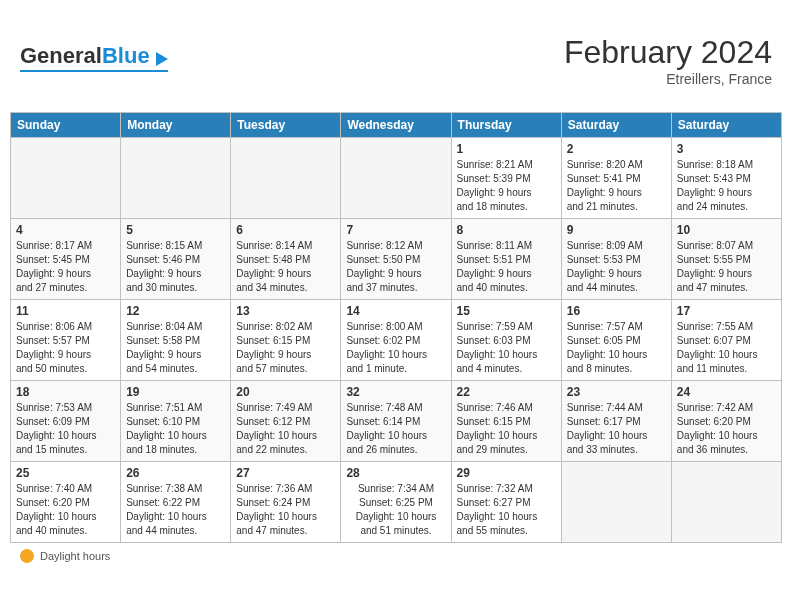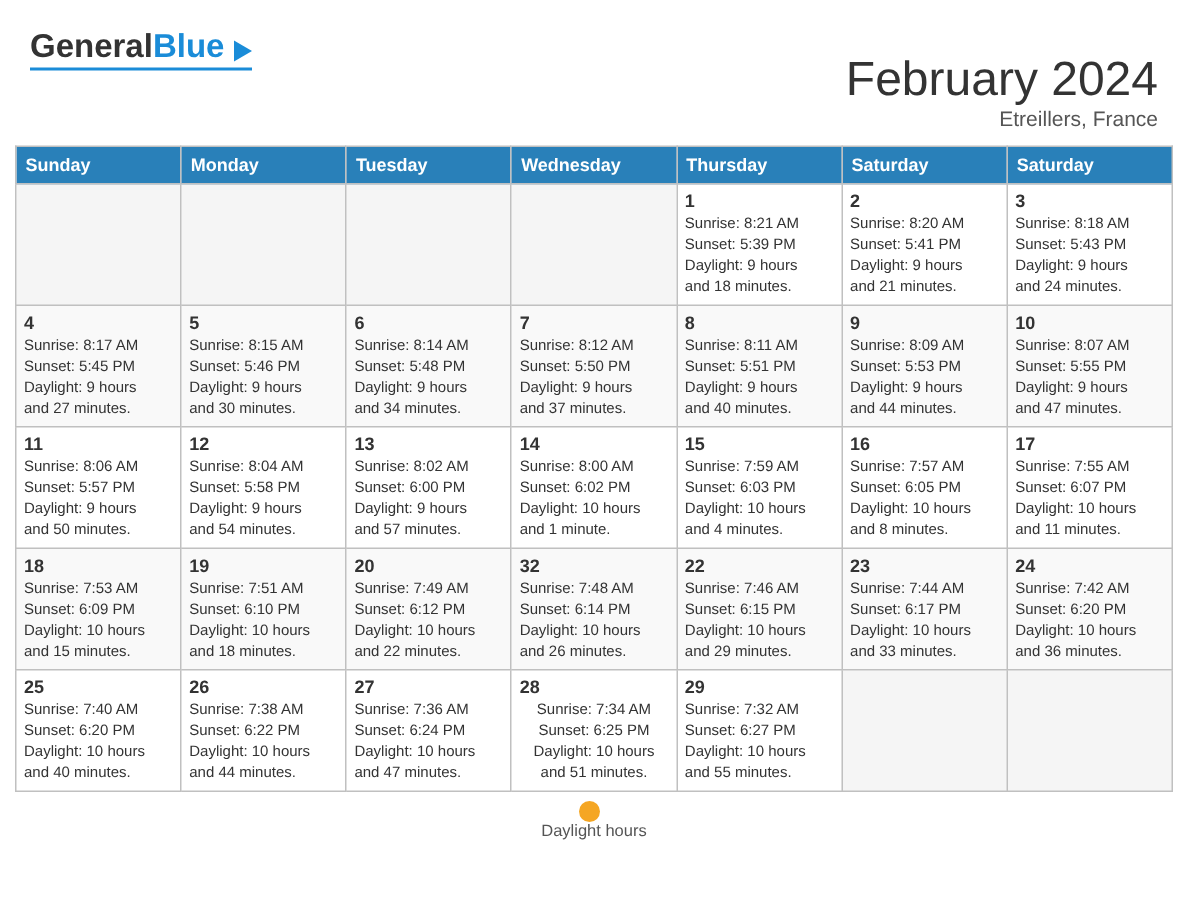--- a/index.html
+++ b/index.html
@@ -25,21 +25,21 @@
       color: #333;
       margin-top: 16px;
     }
     .location {
       font-size: 14px;
       color: #555;
     }
     .calendar {
       width: 100%;
       border-collapse: collapse;
-      margin-top: 4px;
+      margin-top: 19px;
     }
     .calendar th {
       background: #2980b9;
       color: #fff;
       font-size: 12px;
       font-weight: bold;
       padding: 5px 6px;
       border: 1px solid #c0c0c0;
       text-align: left;
     }
@@ -73,32 +73,32 @@
       line-height: 1.4;
       color: #333;
     }
     .footer {
       display: flex;
       align-items: center;
       margin-top: 6px;
       padding: 0 10px;
       font-size: 11px;
       color: #555;
-      flex-direction: column;
     }
     .footer-sun {
       width: 14px;
       height: 14px;
       background: #f5a623;
       border-radius: 50%;
       margin-right: 6px;
       display: inline-block;
     }
     .logo-area {
       display: flex;
+      margin-top: 25px;
     }
     .logo-g {
       font-size: 22px;
       font-weight: bold;
       color: #333;
     }
     .logo-b {
       font-size: 22px;
       font-weight: bold;
       color: #1a8cd8;
@@ -231,21 +231,21 @@
           <td>
             <span class="day-num">12</span>
             <div class="day-info" style="white-space: pre-line;">Sunrise: 8:04 AM
 Sunset: 5:58 PM
 Daylight: 9 hours
 and 54 minutes.</div>
           </td>
           <td>
             <span class="day-num">13</span>
             <div class="day-info" style="white-space: pre-line;">Sunrise: 8:02 AM
-Sunset: 6:00 PM
+Sunset: 6:15 PM
 Daylight: 9 hours
 and 57 minutes.</div>
           </td>
           <td>
             <span class="day-num">14</span>
             <div class="day-info" style="white-space: pre-line;">Sunrise: 8:00 AM
 Sunset: 6:02 PM
 Daylight: 10 hours
 and 1 minute.</div>
           </td>

